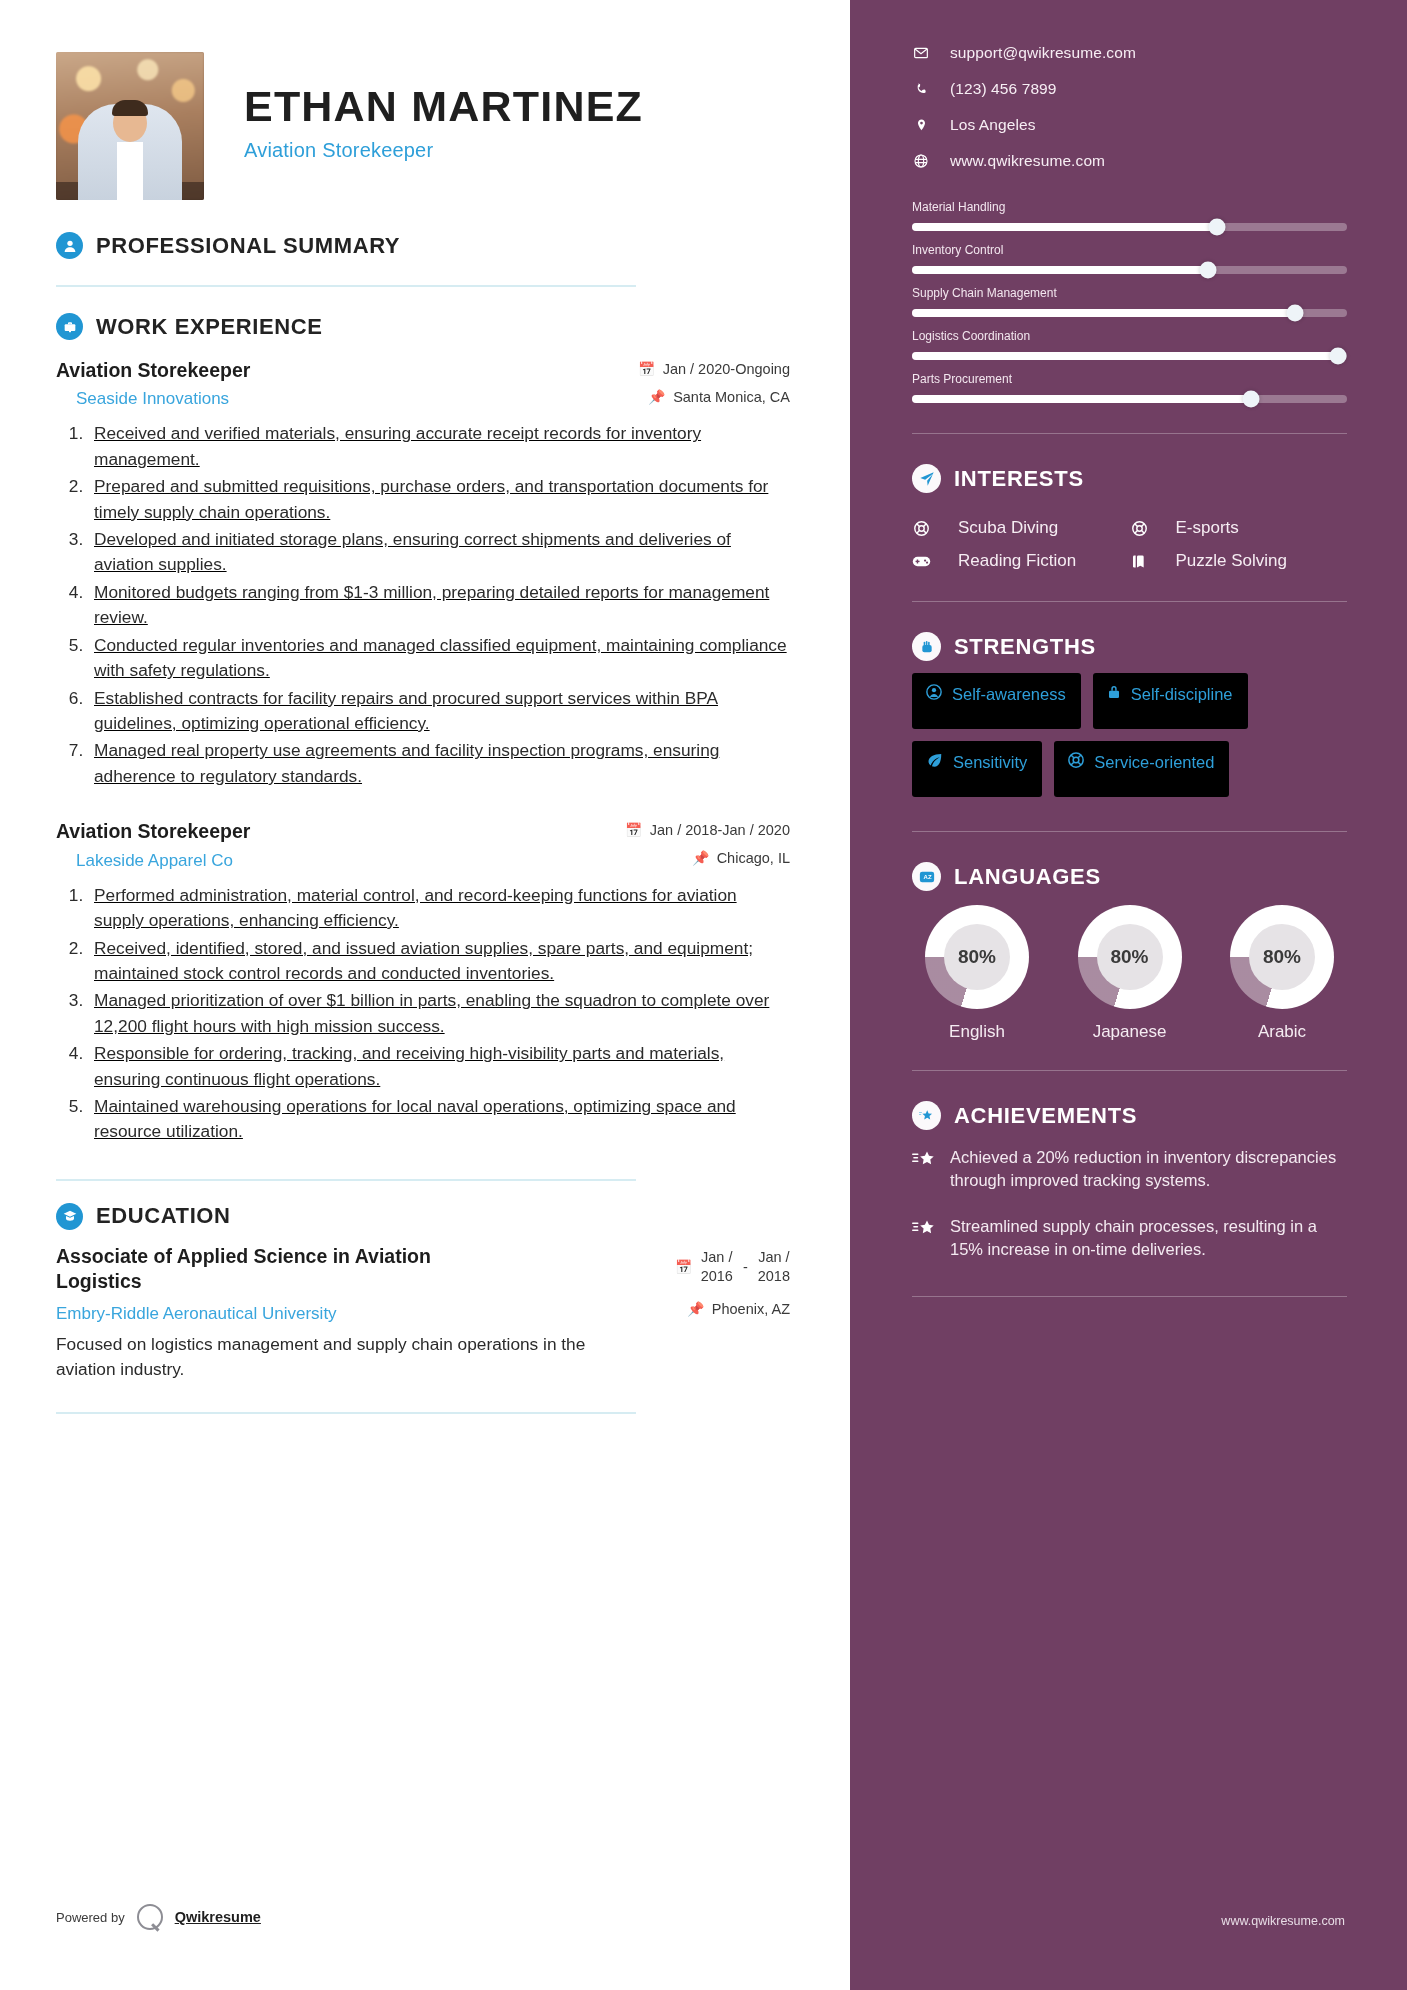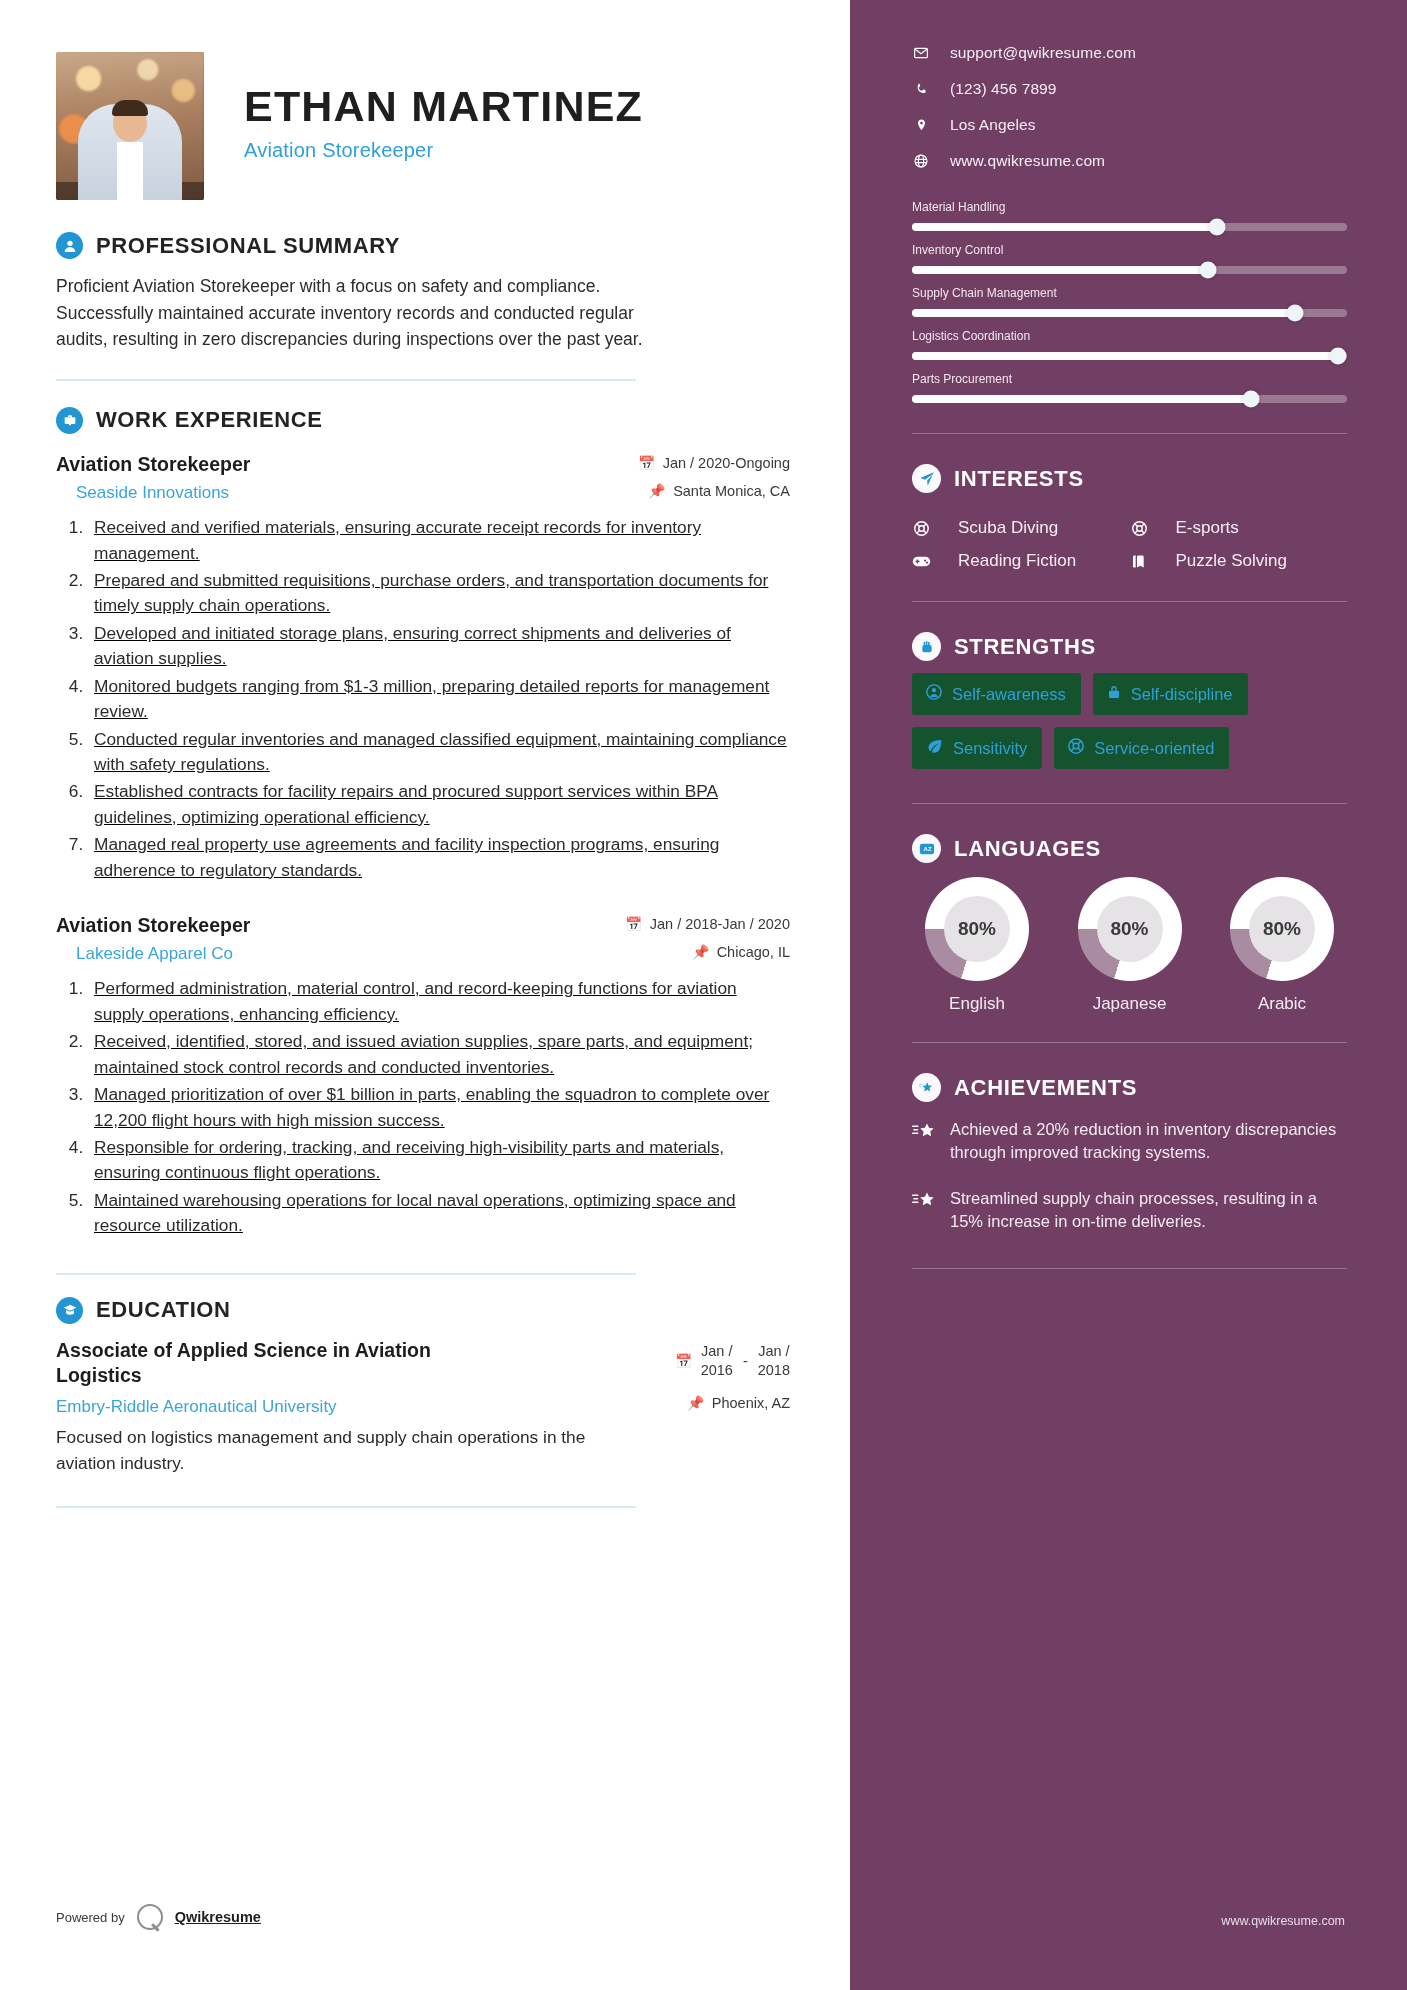--- a/index.html
+++ b/index.html
@@ -175,22 +175,22 @@
   .interest-grid { display:flex; flex-wrap: wrap; width: 435px; margin-top: 4px; }
   .interest {
     width: 50%; display:flex; align-items:center; gap: 27px;
     font-size: 17px; color:#f6edf3; margin-top: 13px;
   }
   .interest-ico { width: 19px; flex:0 0 19px; display:flex; justify-content:center; }
 
   .strength-wrap { display:flex; flex-wrap:wrap; gap: 12px; width: 435px; margin-top: 8px; }
   .strength {
     display:flex; align-items:center; gap: 9px;
-    background:#14532d; border-radius: 3px;
-    padding: 10px 15px 10px 13px;
+    background:#000000; border-radius: 3px;
+    padding: 10px 15px 24px 13px;
     font-size: 16.5px; color:#2e9fd9; white-space:nowrap;
   }
 
   .lang-row { display:flex; gap: 0; width: 435px; margin-top: 14px; justify-content: space-between; }
   .lang { width: 130px; text-align:center; }
   .ring {
     width: 104px; height: 104px; margin: 0 auto; border-radius:50%;
     display:flex; align-items:center; justify-content:center; position:relative;
   }
   .ring .inner {
@@ -234,21 +234,20 @@
     <div class="sec">
       <div class="sec-head">
         <span class="sec-ico">
           <svg width="16" height="16" viewBox="0 0 24 24" fill="#ffffff">
               <circle cx="12" cy="8" r="4"></circle>
               <path d="M4 21c0-4.4 3.6-7 8-7s8 2.6 8 7z"></path>
             </svg>
         </span>
         <span class="sec-title">PROFESSIONAL SUMMARY</span>
       </div>
-      <div class="summary-text">Proficient Aviation Storekeeper with a focus on safety and compliance. Successfully maintained accurate inventory records and conducted regular audits, resulting in zero discrepancies during inspections over the past year.</div>
       <div class="divider"></div>
     </div>
 
     <div class="sec">
       <div class="sec-head">
         <span class="sec-ico">
           <svg width="16" height="16" viewBox="0 0 24 24" fill="#ffffff">
               <rect x="4" y="8" width="16" height="10" rx="1.5"></rect>
               <path d="M9 8V6.5A1.5 1.5 0 0 1 10.5 5h3A1.5 1.5 0 0 1 15 6.5V8h-2V7h-2v1z"></path>
               <rect x="10.5" y="17" width="3" height="3" rx="1"></rect>

